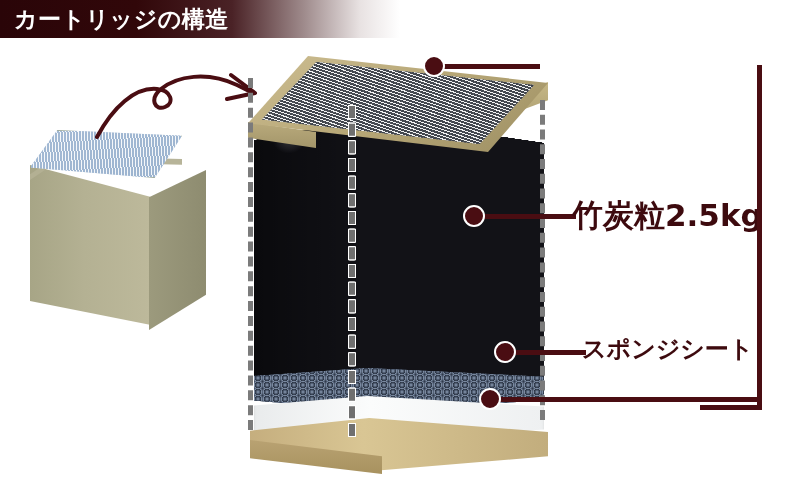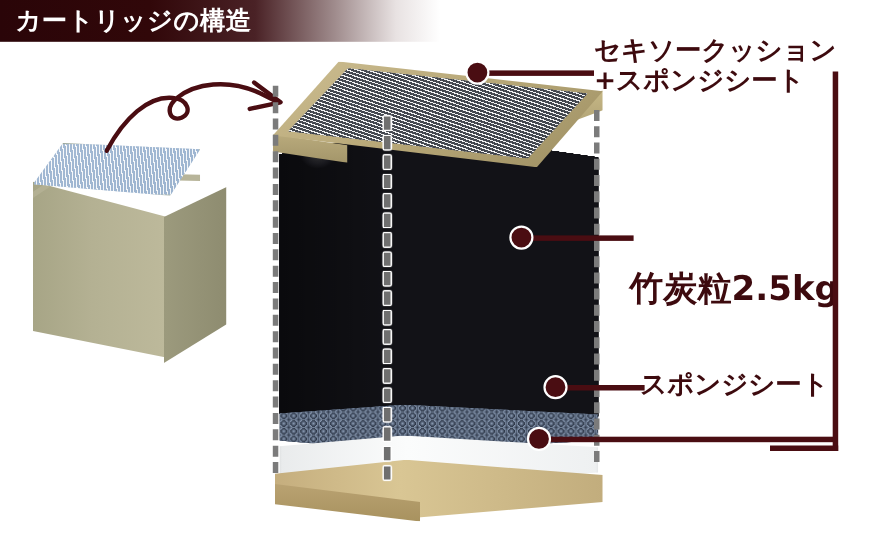--- a/index.html
+++ b/index.html
@@ -264,21 +264,20 @@
     white-space: nowrap;
     line-height: 1.12;
   }
   .label-cushion {
     left: 540px; top: 33px;
     font-size: 24px;
   }
   .label-charcoal {
     left: 572px; top: 198px;
     font-size: 31px;
-    margin-top: 48px;
   }
   .label-filter {
     left: 582px; top: 336px;
     font-size: 24px;
   }
 </style>
 </head>
 <body>
 
 <div id="stage">
@@ -314,24 +313,20 @@
     <div class="cut-top-frame"></div>
     <div class="cut-top-mesh"></div>
   </div>
 
   <div class="dash-v" style="left:248px; top:78px; height:352px;"></div>
   <div class="dash-v" style="left:540px; top:100px; height:320px;"></div>
   <div class="dash-edge-front"></div>
 
   <div class="leader" style="left:440px; top:64px; width:100px;"></div>
   <div class="dot" style="left:423px; top:55px;"></div>
-  <div class="label label-cushion">
-    <div>セキソークッション</div>
-    <div>+スポンジシート</div>
-  </div>
 
   <div class="leader" style="left:480px; top:214px; width:96px;"></div>
   <div class="dot" style="left:463px; top:205px;"></div>
   <div class="label label-charcoal">竹炭粒2.5kg</div>
 
   <div class="leader" style="left:511px; top:350px; width:75px;"></div>
   <div class="dot" style="left:494px; top:341px;"></div>
   <div class="leader" style="left:496px; top:397px; width:262px;"></div>
   <div class="dot" style="left:479px; top:388px;"></div>
   <div class="label label-filter">スポンジシート</div>

